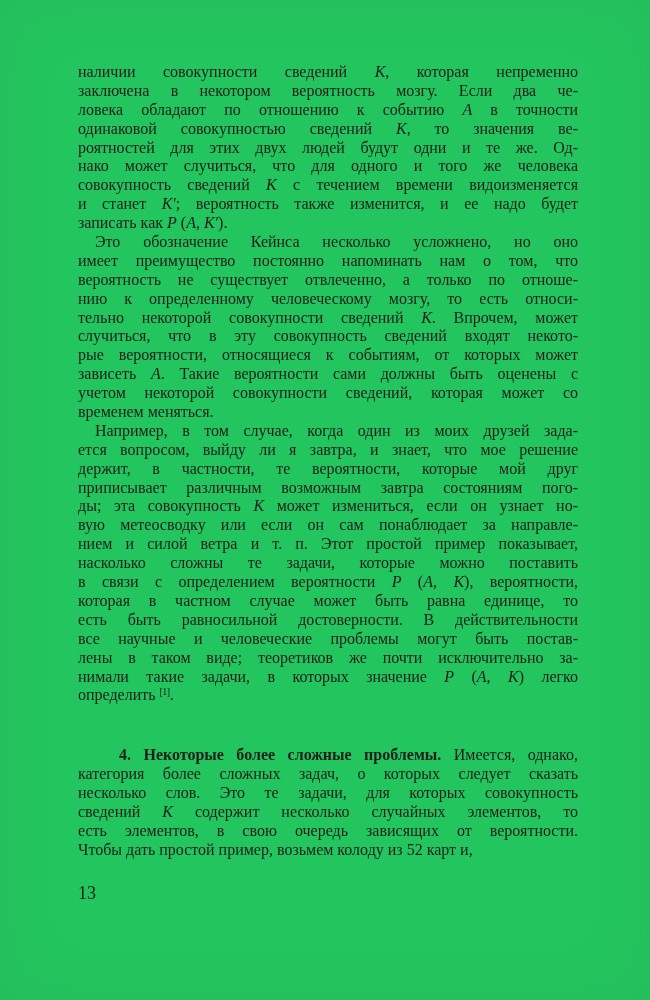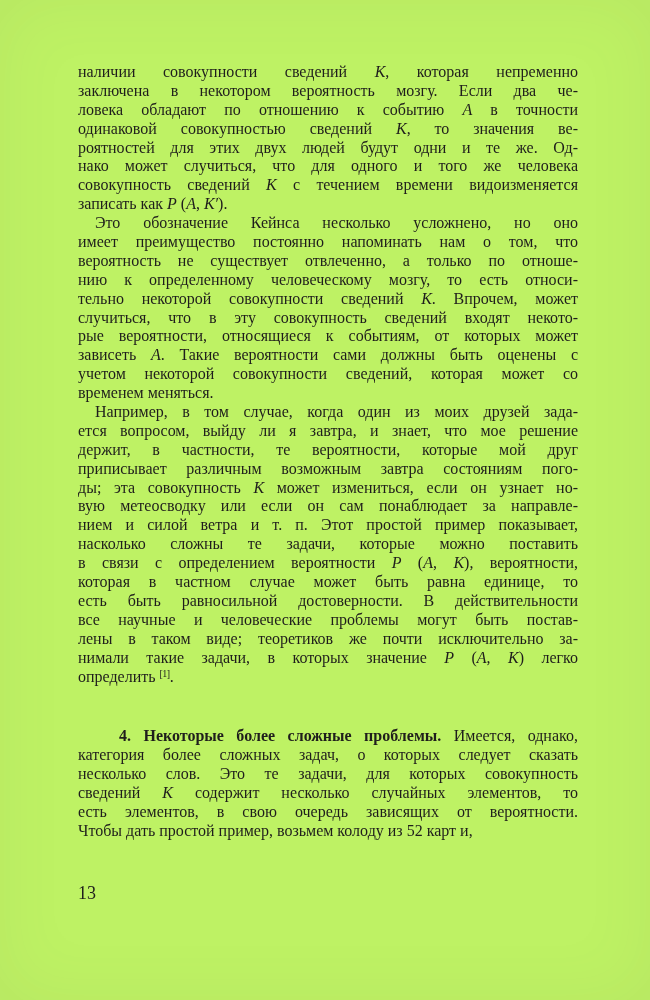--- a/index.html
+++ b/index.html
@@ -10,21 +10,21 @@
     width: 650px;
     height: 1000px;
     position: relative;
     background: #fcfbf8;
     overflow: hidden;
     font-family: "Liberation Serif", "DejaVu Serif", serif;
   }
   .page {
     position: absolute;
     inset: 0;
-    background: #bef264;
+    background: #22c55e;
     box-shadow: inset 0 0 70px rgba(95, 90, 78, 0.07);
   }
   .text-block {
     position: absolute;
     left: 78px;
     top: 63px;
     width: 500px;
     color: #1f1e1c;
     font-size: 16px;
     line-height: 18.9px;
@@ -79,20 +79,21 @@
 <div class="page">
   <div class="text-block">
       <div class="paragraph">
         <div class="line"><span>наличии совокупности сведений </span><span class="var">K</span><span>, которая непременно</span></div>
         <div class="line"><span>заключена в некотором вероятность мозгу. Если два че-</span></div>
         <div class="line"><span>ловека обладают по отношению к событию </span><span class="var">A</span><span> в точности</span></div>
         <div class="line"><span>одинаковой совокупностью сведений </span><span class="var">K</span><span>, то значения ве-</span></div>
         <div class="line"><span>роятностей для этих двух людей будут одни и те же. Од-</span></div>
         <div class="line"><span>нако может случиться, что для одного и того же человека</span></div>
         <div class="line"><span>совокупность сведений </span><span class="var">K</span><span> с течением времени видоизменяется</span></div>
+        <div class="line"><span>и станет </span><span class="var">K′</span><span>; вероятность также изменится, и ее надо будет</span></div>
         <div class="line last"><span>записать  как  </span><span class="var">P</span><span> (</span><span class="var">A</span><span>,  </span><span class="var">K′</span><span>).</span></div>
       </div>
       <div class="paragraph">
         <div class="line indent"><span>Это обозначение Кейнса несколько усложнено, но оно</span></div>
         <div class="line"><span>имеет преимущество постоянно напоминать нам о том, что</span></div>
         <div class="line"><span>вероятность не существует отвлеченно, а только по отноше-</span></div>
         <div class="line"><span>нию к определенному человеческому мозгу, то есть относи-</span></div>
         <div class="line"><span>тельно некоторой совокупности сведений </span><span class="var">K</span><span>. Впрочем, может</span></div>
         <div class="line"><span>случиться, что в эту совокупность сведений входят некото-</span></div>
         <div class="line"><span>рые вероятности, относящиеся к событиям, от которых может</span></div>

